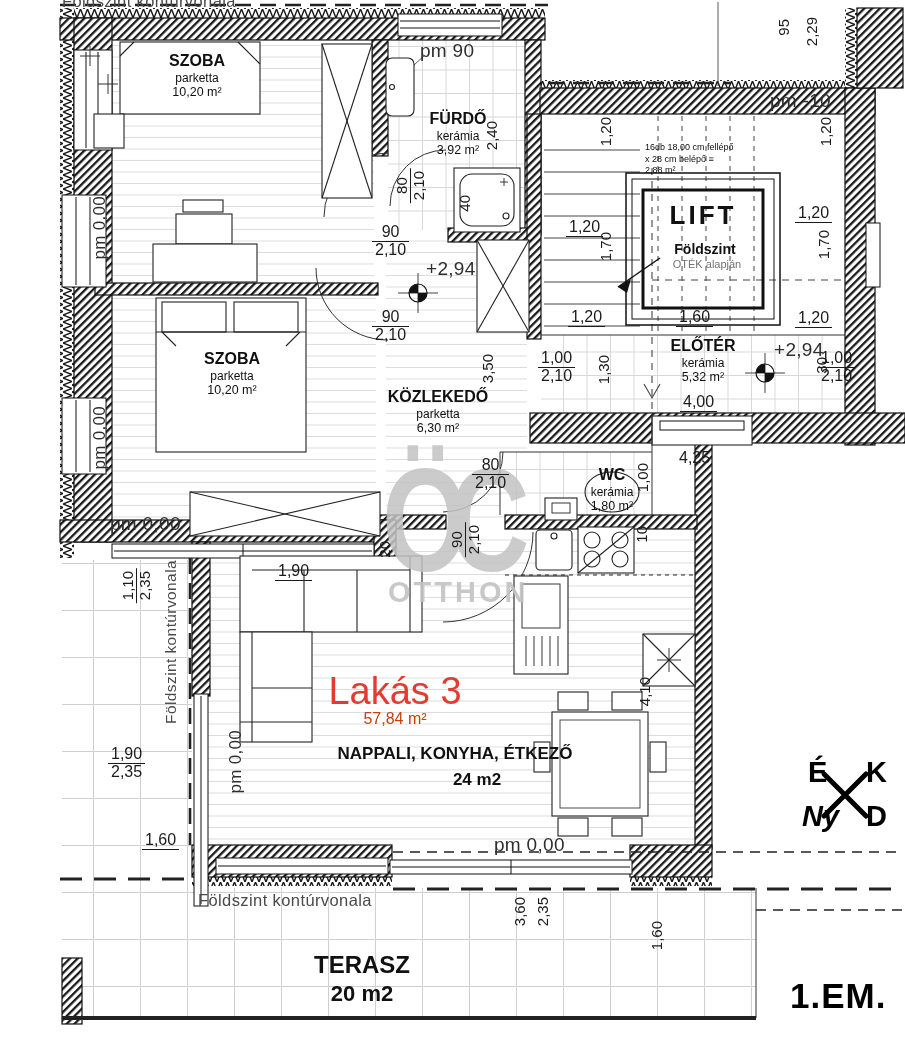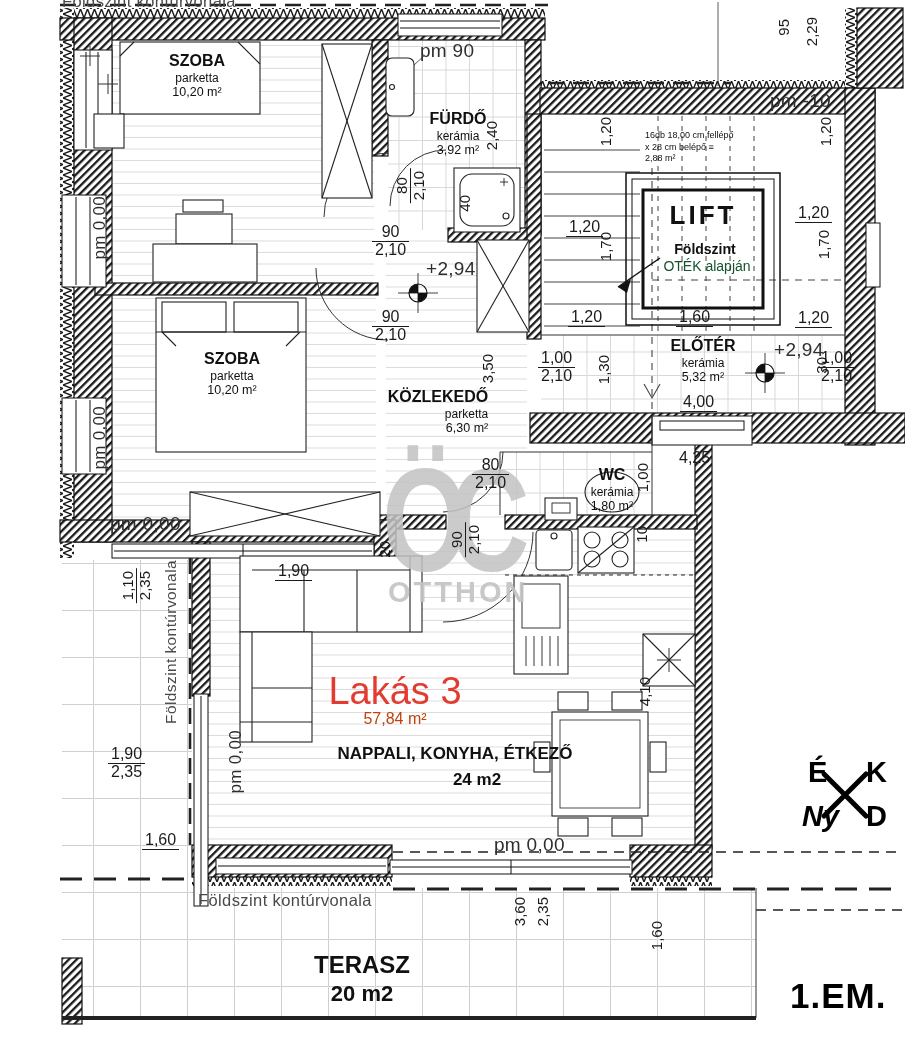--- a/index.html
+++ b/index.html
@@ -17,21 +17,21 @@
   .room{position:absolute;transform:translateX(-50%);text-align:center;line-height:1.18;color:#101010;}
   .room .rn{display:block;font-weight:bold;font-size:16px;}
   .room .rf{display:block;font-size:12px;}
   .room .ra{display:block;font-size:12.5px;}
   .contour{color:#4a4a4a;font-size:16.5px;letter-spacing:.4px;}
   .apt-name{font-size:38px;color:#e23b30;transform:translateX(-50%);}
   .apt-area{font-size:16px;color:#c2410c;transform:translateX(-50%);}
   .big-bold{font-weight:bold;transform:translateX(-50%);}
   .lift-t{font-weight:800;font-size:26px;letter-spacing:3px;transform:translateX(-50%);}
   .lift-b{font-weight:bold;font-size:14px;transform:translateX(-50%);}
-  .lift-n{font-size:14px;color:#14532d;transform:translateX(-50%);}
+  .lift-n{font-size:11px;color:#737373;transform:translateX(-50%);}
   .snote{position:absolute;font-size:9px;line-height:1.3;color:#111;}
   .compass-l{position:absolute;font-weight:800;font-size:29px;color:#000;}
   .floor-lbl{position:absolute;font-weight:800;font-size:35px;letter-spacing:1px;color:#000;}
   .wm{position:absolute;color:#c3c3c3;}
   .wm-mono{font-size:124px;font-weight:700;letter-spacing:-22px;transform:scale(.9,1.18);transform-origin:0 0;opacity:.85;}
   .wm-word{font-size:29px;font-weight:bold;letter-spacing:3px;opacity:.9;}
 </style>
 </head>
 <body>
 
@@ -313,21 +313,21 @@
 <div class="txt apt-area" style="left:395px;top:710px;">57,84 m²</div>
 <div class="txt big-bold" style="left:455px;top:744px;font-size:17px;">NAPPALI, KONYHA, ÉTKEZŐ</div>
 <div class="txt big-bold" style="left:477px;top:770px;font-size:17px;">24 m2</div>
 <div class="txt big-bold" style="left:362px;top:951px;font-size:24px;">TERASZ</div>
 <div class="txt big-bold" style="left:362px;top:981px;font-size:22px;">20 m2</div>
 
 <div class="txt lift-t" style="left:703px;top:200px;">LIFT</div>
 <div class="txt lift-b" style="left:705px;top:241px;">Földszint</div>
 <div class="txt lift-n" style="left:707px;top:258px;">OTÉK alapján</div>
 
-<div class="snote" style="left:645px;top:130px;">
+<div class="snote" style="left:645px;top:142px;">
   <div>16db 18,00 cm fellépő</div>
   <div>x 28 cm belépő ≡</div>
   <div>2,88 m²</div>
 </div>
 
 <div class="compass-l" style="left:808px;top:756px;">É</div>
 <div class="compass-l" style="left:866px;top:756px;">K</div>
 <div class="compass-l" style="left:802px;top:800px;font-style:italic;">Ny</div>
 <div class="compass-l" style="left:866px;top:800px;">D</div>
 
@@ -468,21 +468,21 @@
       <div class="room" style="left: 232px; top: 350px;">
         <span class="rn">SZOBA</span>
         <span class="rf">parketta</span>
         <span class="ra">10,20 m²</span>
       </div>
       <div class="room" style="left: 458px; top: 110px;">
         <span class="rn">FÜRDŐ</span>
         <span class="rf">kerámia</span>
         <span class="ra">3,92 m²</span>
       </div>
-      <div class="room" style="left: 438px; top: 388px; text-align: right;">
+      <div class="room" style="left: 438px; top: 388px;">
         <span class="rn">KÖZLEKEDŐ</span>
         <span class="rf">parketta</span>
         <span class="ra">6,30 m²</span>
       </div>
       <div class="room" style="left: 703px; top: 337px;">
         <span class="rn">ELŐTÉR</span>
         <span class="rf">kerámia</span>
         <span class="ra">5,32 m²</span>
       </div>
       <div class="room" style="left: 612px; top: 466px;">

